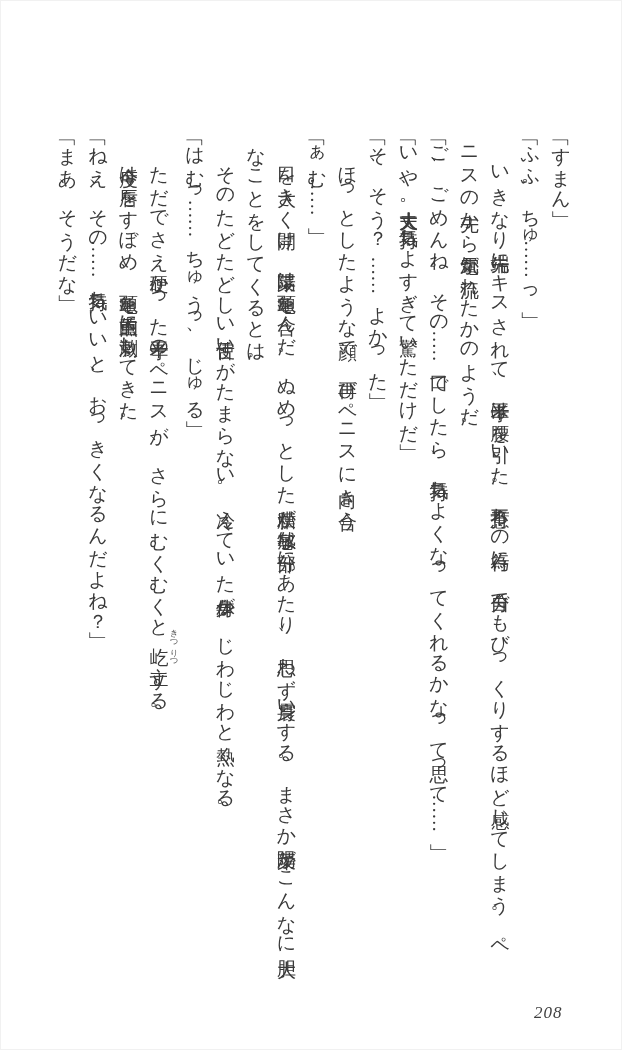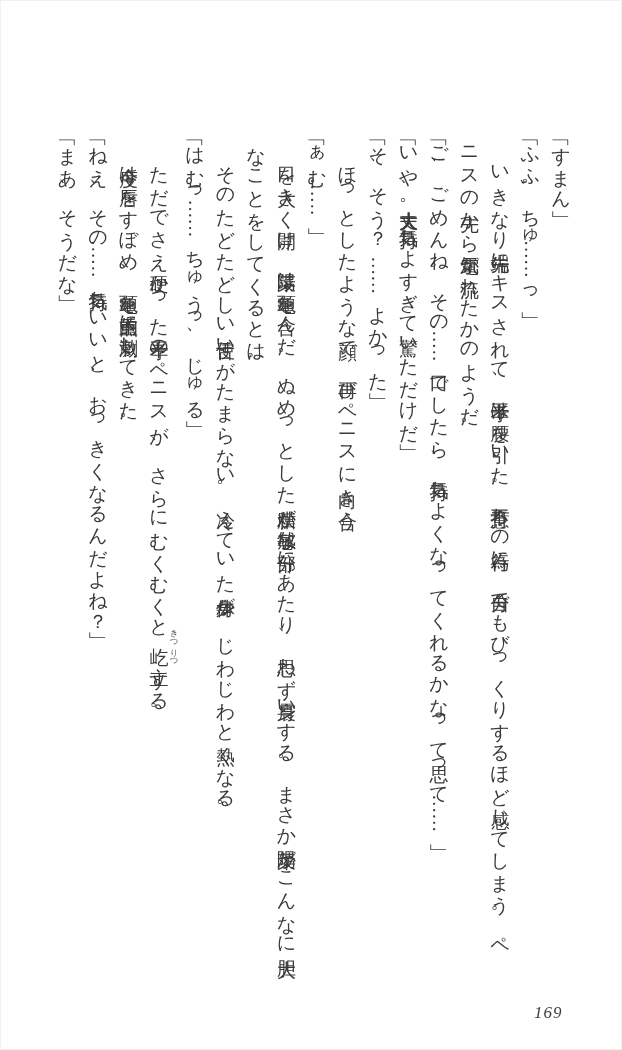--- a/index.html
+++ b/index.html
@@ -73,14 +73,14 @@
       <p class="indent">ほっとしたような顔で、再びペニスに向き合う。</p>
       <p>「ぁむ……」</p>
       <p class="indent">口を大きく開け、陽菜は亀頭を含んだ。ぬめっとした粘膜が敏感な部分にあたり、思わず身震いする。まさか陽菜がこんなに大胆なことをしてくるとは。</p>
       <p class="indent">そのたどたどしい舌使いがたまらない。冷えていた身体が、じわじわと熱くなる。</p>
       <p>「はむっ……ちゅうっ、じゅる」</p>
       <p class="indent">ただでさえ硬かった孝平のペニスが、さらにむくむくと<ruby>屹立<rt>きつりつ</rt></ruby>する。</p>
       <p class="indent">今度は唇をすぼめ、亀頭を重点的に刺激してきた。</p>
       <p>「ねえ、その……気持ちいいと、おっきくなるんだよね？」</p>
       <p>「まあ、そうだな」</p>
     </div>
-  <div class="page-number">169</div>
+  <div class="page-number">208</div>
 </div>
 
 </body></html>

